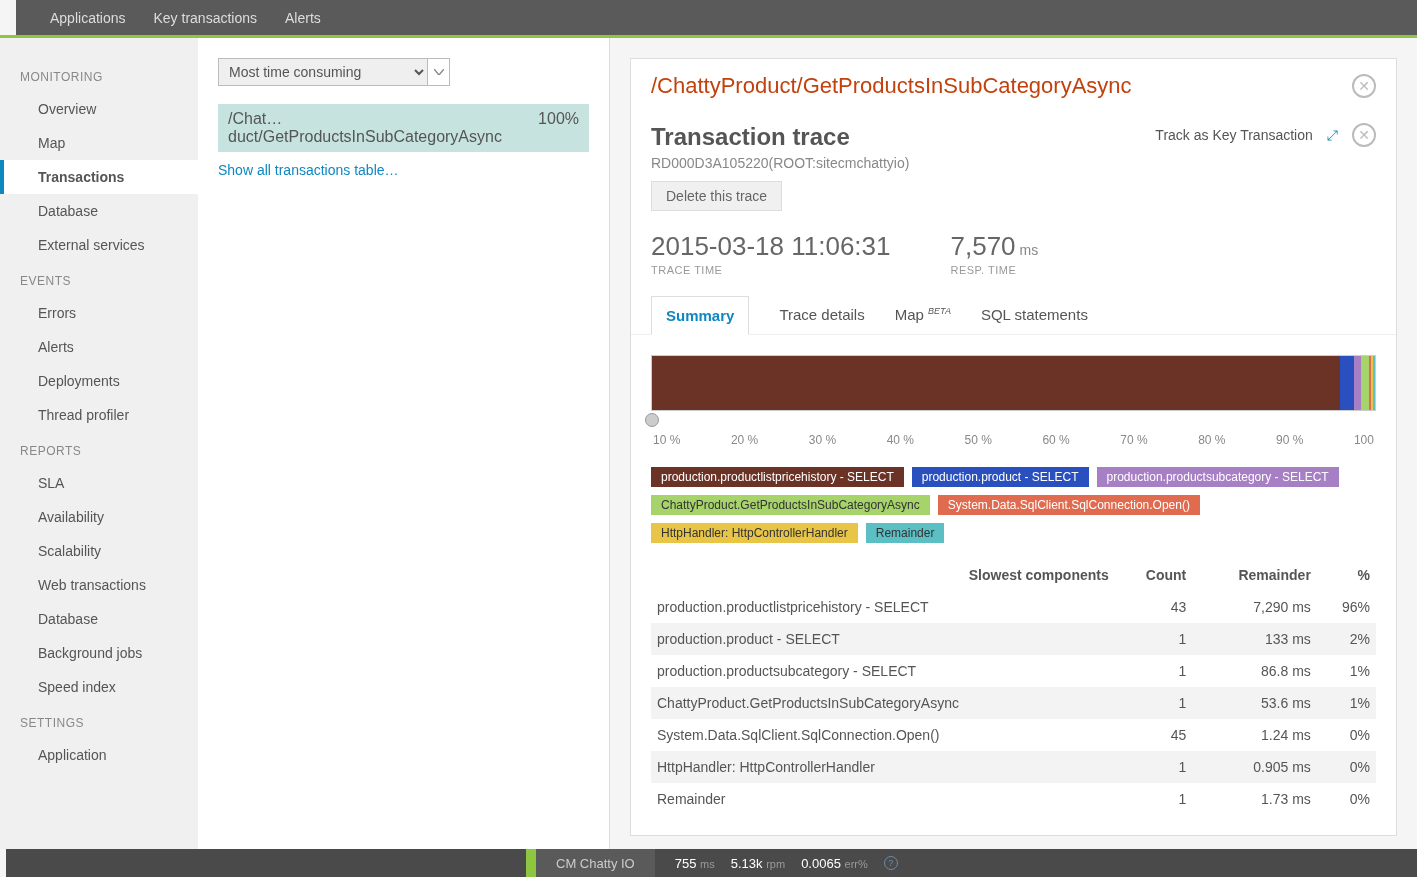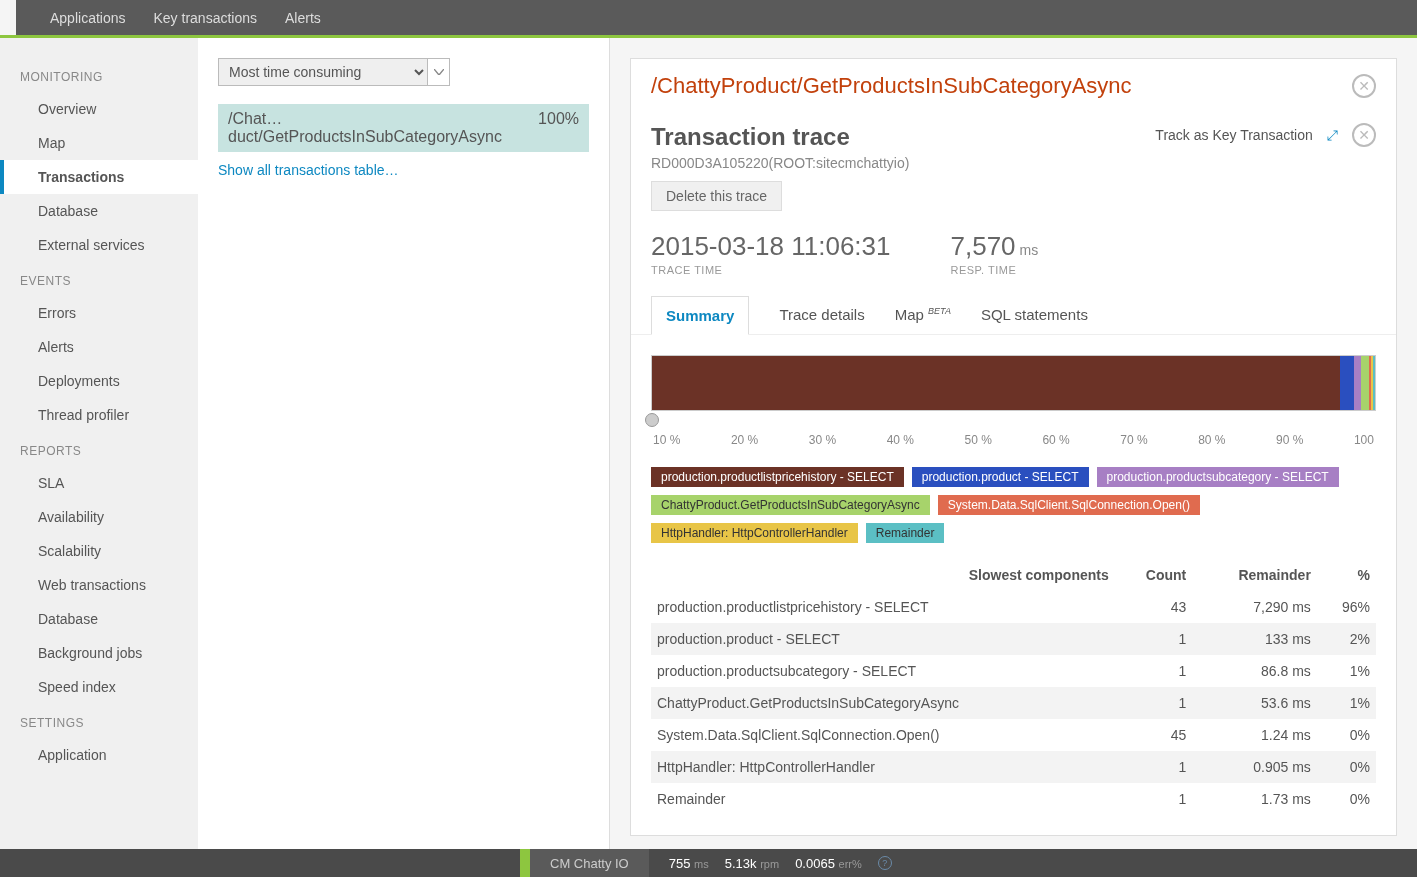--- a/index.html
+++ b/index.html
@@ -65,21 +65,21 @@
 .legend-item { padding: 3px 10px; font-size: 12px; color: #fff; }
 
 .table-wrap { padding: 0 20px 20px; }
 .comp-table { width: 100%; border-collapse: collapse; font-size: 14px; }
 .comp-table th { text-align: right; font-weight: bold; color: #555; padding: 8px 6px; }
 .comp-table th.r, .comp-table td.r { text-align: right; }
 .comp-table td { padding: 8px 6px; color: #555; }
 .comp-table tbody tr:nth-child(even) { background: #f3f3f3; }
 
 
-.footer { position: absolute; bottom: 0; left: 0; right: 0; height: 28px; background: #4a4a4a; display: flex; align-items: center; color: #ccc; font-size: 13px; }
+.footer { position: absolute; bottom: 0; left: 6px; right: 0; height: 28px; background: #4a4a4a; display: flex; align-items: center; color: #ccc; font-size: 13px; }
 .footer .spacer { width: 520px; }
 .footer .accent { width: 10px; height: 100%; background: #8dc63f; }
 .footer .app-name { background: #5a5a5a; padding: 0 20px; height: 100%; display: flex; align-items: center; }
 .footer .metrics { padding: 0 20px; display: flex; gap: 16px; align-items: center; }
 .footer .metric-val { color: #fff; }
 .footer .metric-unit { color: #999; font-size: 11px; }
 .footer .info-icon { width: 14px; height: 14px; border: 1px solid #6a8aa8; border-radius: 50%; display: inline-flex; align-items: center; justify-content: center; font-size: 9px; color: #6a8aa8; }
 </style>
 </head>
 <body>

